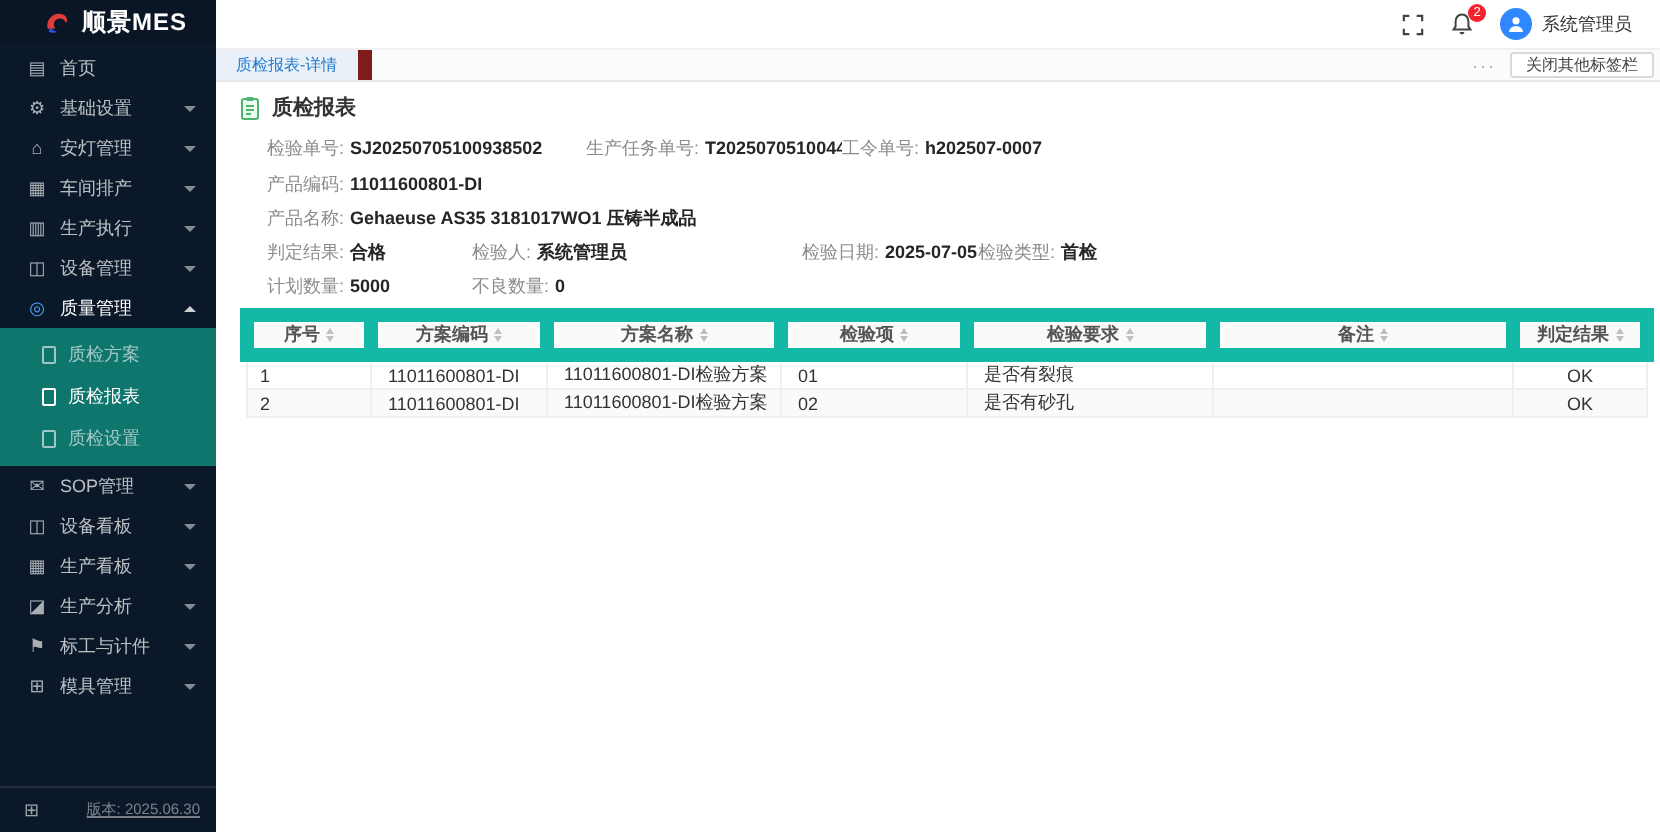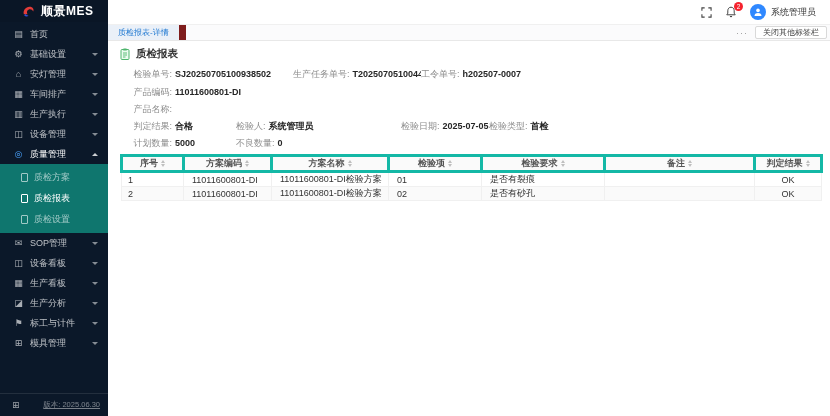--- a/index.html
+++ b/index.html
@@ -49,21 +49,21 @@
   .fld{display:flex;white-space:nowrap;overflow:hidden;}
   .lbl{color:#8c8c8c;margin-right:3px;}
   .val{color:#262626;font-weight:bold;}
   .f0 .lbl{width:52px;text-align:right;flex:0 0 auto;}
   .drow0 .f0{width:150px}.drow0 .f1{width:122px}.drow0 .f2{width:120px}.drow0 .f3{width:108px}
   .drow1 .f0{width:173px}.drow1 .f1{width:128px}
   .drow4 .f0{width:116px}.drow4 .f1{width:165px}.drow4 .f2{width:88px}
   .drow5 .f0{width:116px}
 
   table{border-collapse:collapse;table-layout:fixed;width:700px;font-size:9px;margin-top:3px;}
-  th{background:#fafafa;color:#555;font-weight:bold;height:14px;border:3px solid #14b8a6;text-align:center;padding:0 2px;cursor:pointer;white-space:nowrap;overflow:hidden;margin-left:32px;}
+  th{background:#fafafa;color:#555;font-weight:bold;height:14px;border:7px solid #14b8a6;text-align:center;padding:0 2px;cursor:pointer;white-space:nowrap;overflow:hidden;margin-left:32px;}
   td{height:14px;border:1px solid #f0f0f0;padding:0 2px 0 8px;color:#333;white-space:nowrap;overflow:hidden;}
   tr.even td{background:#fafafa;}
   td.c-first{padding-left:6px;}
   td.c-last{text-align:center;padding-left:2px;}
   .sort{display:inline-flex;flex-direction:column;margin-left:3px;vertical-align:middle;gap:1px;}
   .sort i{display:block;width:0;height:0;border-left:2.5px solid transparent;border-right:2.5px solid transparent;}
   .sort .s-up{border-bottom:3px solid #bfbfbf;}
   .sort .s-dn{border-top:3px solid #bfbfbf;}
 </style>
 </head>
@@ -223,20 +223,21 @@
           </div>
           <div class="drow drow2">
             <div class="fld f0">
               <span class="lbl">产品编码:</span>
               <span class="val">11011600801-DI</span>
             </div>
           </div>
           <div class="drow drow3">
             <div class="fld f0">
               <span class="lbl">产品名称:</span>
+              <span class="val">Gehaeuse AS35 3181017WO1 压铸半成品</span>
             </div>
           </div>
           <div class="drow drow4">
             <div class="fld f0">
               <span class="lbl">判定结果:</span>
               <span class="val">合格</span>
             </div>
             <div class="fld f1">
               <span class="lbl">检验人:</span>
               <span class="val">系统管理员</span>

